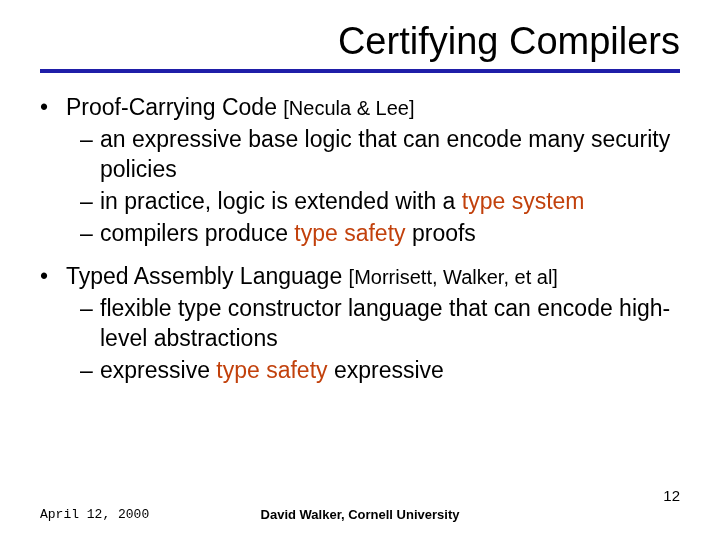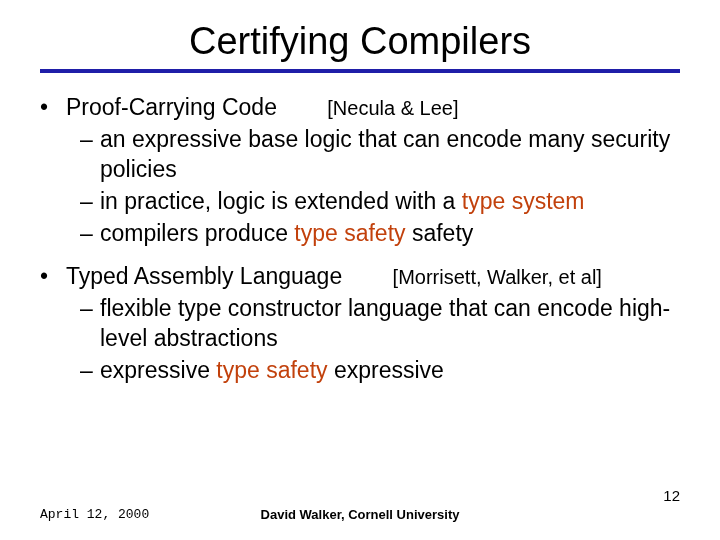--- a/index.html
+++ b/index.html
@@ -5,21 +5,21 @@
   * { margin: 0; padding: 0; box-sizing: border-box; }
   body {
     width: 720px;
     height: 540px;
     background: #ffffff;
     font-family: Arial, Helvetica, sans-serif;
     position: relative;
     padding: 20px 40px 40px 40px;
   }
   .title {
-    text-align: center;
+    text-align: right;
     font-size: 38px;
     font-weight: normal;
     color: #000;
     margin-bottom: 6px;
   }
   .title-rule {
     border: none;
     border-top: 4px solid #1f1ea8;
     margin: 0 0 20px 0;
   }
@@ -33,21 +33,20 @@
   }
   .top-line {
     display: flex;
   }
   .top-dot {
     width: 26px;
     flex-shrink: 0;
   }
   .citation {
     font-size: 20px;
-    margin-left: 44px;
   }
   .sub-list {
     margin-left: 40px;
   }
   .sub-item {
     display: flex;
     margin-top: 2px;
   }
   .sub-dash {
     width: 20px;
@@ -108,21 +107,21 @@
       <div class="sub-item">
         <span class="sub-dash">–</span>
         <span class="sub-text"><span>an expressive base logic that can encode many security policies</span><span class="hl"></span><span></span></span>
       </div>
       <div class="sub-item">
         <span class="sub-dash">–</span>
         <span class="sub-text"><span>in practice, logic is extended with a </span><span class="hl">type system</span><span></span></span>
       </div>
       <div class="sub-item">
         <span class="sub-dash">–</span>
-        <span class="sub-text"><span>compilers produce </span><span class="hl">type safety</span><span> safety</span></span>
+        <span class="sub-text"><span>compilers produce </span><span class="hl">type safety</span><span> proofs</span></span>
       </div>
     </div>
   </div>
 
   <div class="top-bullet">
     <div class="top-line">
       <span class="top-dot">•</span>
       <span>
         <span>Typed Assembly Language</span>
         <span class="citation">[Morrisett, Walker, et al]</span>

